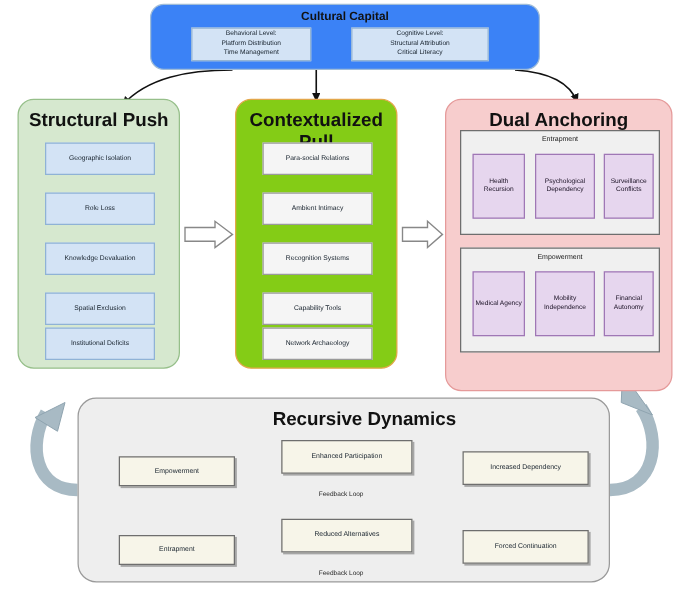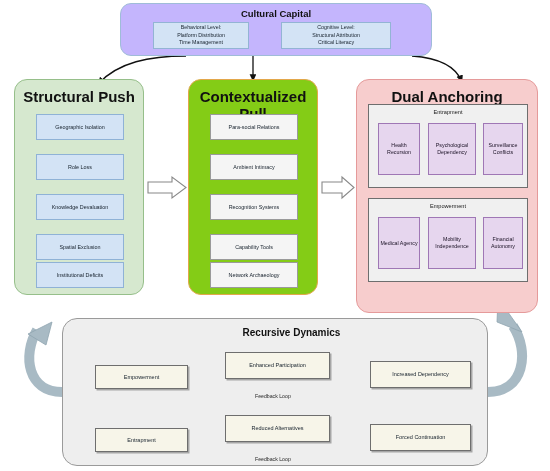--- a/index.html
+++ b/index.html
@@ -36,21 +36,21 @@
     display: flex;
     align-items: center;
     justify-content: center;
     text-align: center;
     line-height: 1.22;
   }
 
   
   #cultural-capital {
     left: 120px; top: 3px; width: 312px; height: 53px;
-    background: #c4b5fd;
+    background: #3b82f6;
     border: 1.2px solid #9fbcd8;
     border-radius: 11px;
     display: block;
     padding-left: 28px;
   }
   #cultural-capital .cc-title {
     position: absolute; left: 0; right: 0; top: 4px;
     font-size: 9.5px; font-weight: bold; text-align: center;
     color: #111;
   }
@@ -138,21 +138,21 @@
   
   #recursive-dynamics {
     position: absolute;
     left: 62px; top: 318px; width: 426px; height: 148px;
     box-sizing: border-box;
     background: #eeeeee; border: 1.3px solid #9a9a9a;
     border-radius: 15px;
   }
   #recursive-dynamics .rd-title {
     position: absolute; left: 0; right: 4px; top: 8px;
-    text-align: center; font-size: 10px; font-weight: bold; color: #111; margin-left: 37px;
+    text-align: center; font-size: 15px; font-weight: bold; color: #111; margin-left: 37px;
   }
   .chip-cream {
     position: absolute; box-sizing: border-box;
     background: #f7f5e9; border: 1.1px solid #6e6e6e;
     font-size: 5.5px; color: #16212c;
     display: flex; align-items: center; justify-content: center;
     text-align: center; line-height: 1.2;
     box-shadow: 1.5px 1.5px 0 rgba(0,0,0,0.30);
   }
   #rd-empowerment        { left: 32px;  top: 46px; width: 93px; height: 24px; }

